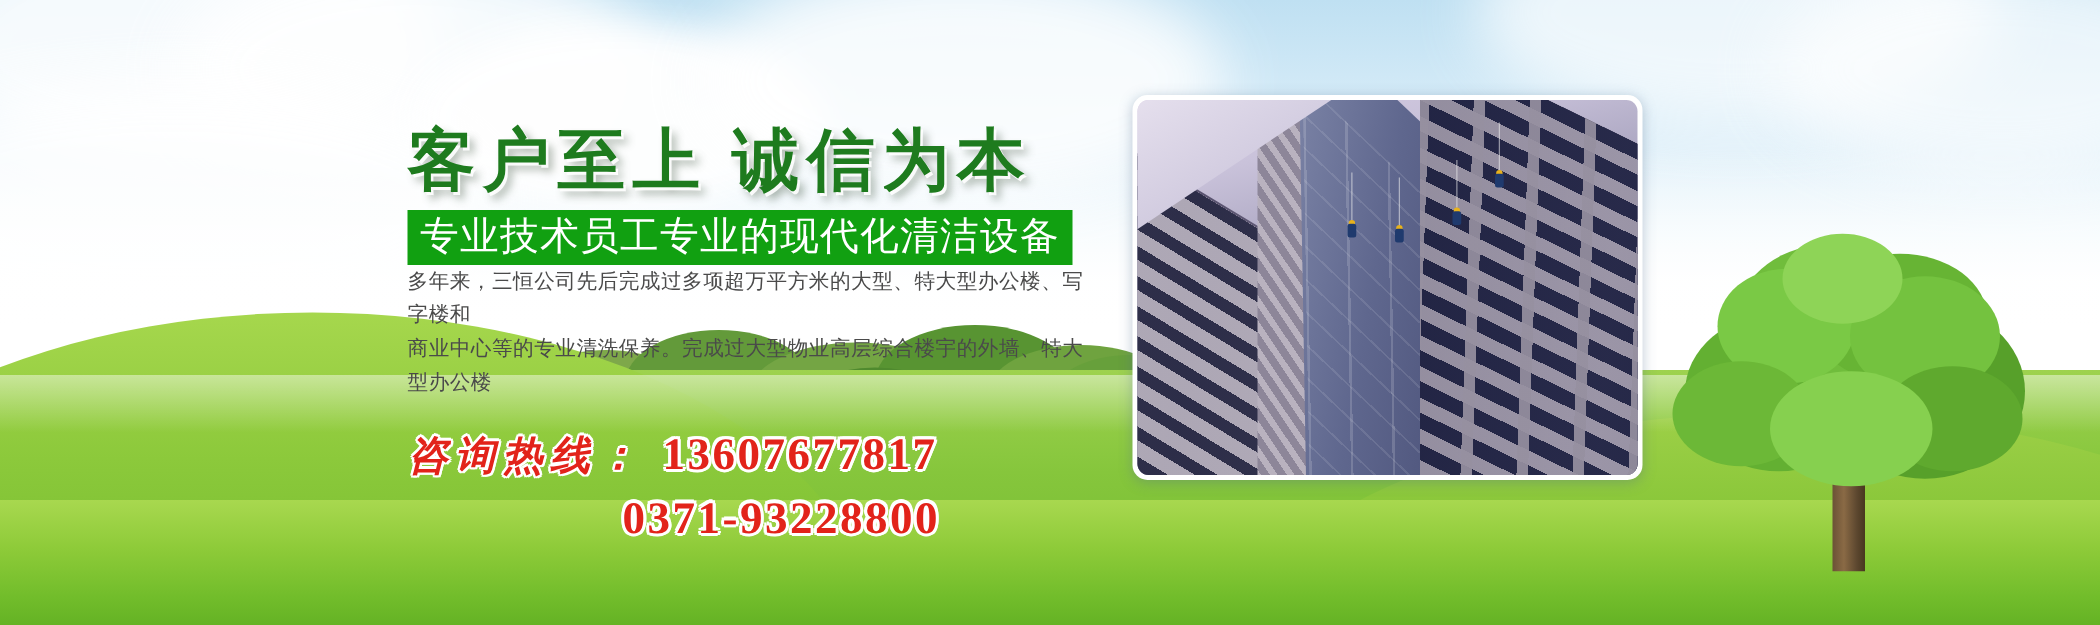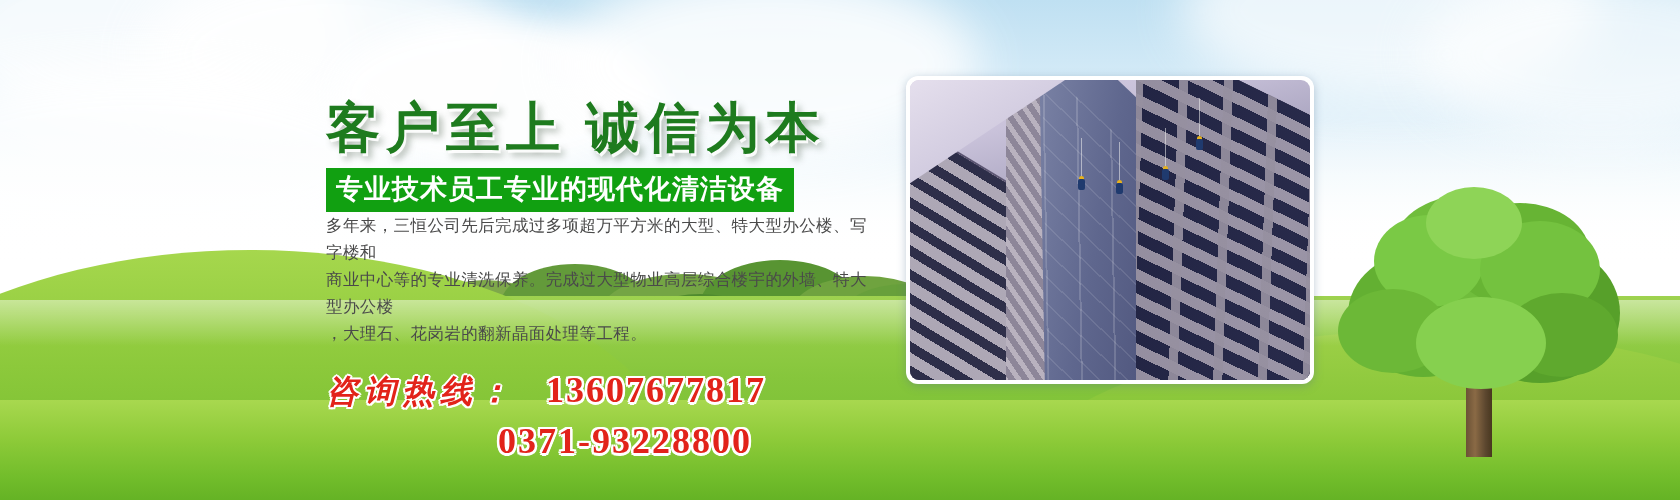--- a/index.html
+++ b/index.html
@@ -54,30 +54,30 @@
     font-size:54px;line-height:64px;font-weight:bold;letter-spacing:6px;
     color:#1e7b1e;
     text-shadow:2px 3px 0 rgba(255,255,255,.9), 5px 6px 7px rgba(70,90,70,.45);
     white-space:nowrap;
   }
   #subtitle-bar{
     margin-top:8px;background:#11a011;display:inline-block;
     padding:5px 10px 7px 10px;
   }
   #subtitle{
-    color:#ffffff;font-size:27px;line-height:32px;font-weight:bold;letter-spacing:1px;
+    color:#ffffff;font-size:31px;line-height:32px;font-weight:normal;letter-spacing:1px;
     font-family:"DejaVu Sans","Liberation Sans",sans-serif;white-space:nowrap;
   }
   #body-copy{
     color:#4a4a4a;font-size:16.5px;line-height:27px;
     letter-spacing:.4px;width:552px;
   }
   #body-copy p{margin:0;}
 
-  #hotline-row{margin-top:22px;display:flex;align-items:baseline;white-space:nowrap;gap:16px;}
+  #hotline-row{margin-top:22px;display:flex;align-items:baseline;white-space:nowrap;}
   #hotline-label{
     font-family:"Liberation Serif","DejaVu Serif",serif;
     font-style:italic;font-weight:bold;font-size:32px;letter-spacing:6px;
     color:#e2231a;
     text-shadow:-1.5px -1.5px 0 #fff,1.5px -1.5px 0 #fff,-1.5px 1.5px 0 #fff,1.5px 1.5px 0 #fff,
                  0 -2px 0 #fff,0 2px 0 #fff,-2px 0 0 #fff,2px 0 0 #fff;
   }
   #hotline-number{
     margin-left:14px;
     font-family:"Liberation Serif","DejaVu Serif",serif;
@@ -184,21 +184,20 @@
 
     <div id="headline" class="nosel">客户至上  诚信为本</div>
 
     <div id="subtitle-bar">
       <div id="subtitle" class="nosel">专业技术员工专业的现代化清洁设备</div>
     </div>
 
     <div id="body-copy">
       <p>多年来，三恒公司先后完成过多项超万平方米的大型、特大型办公楼、写字楼和</p>
       <p>商业中心等的专业清洗保养。完成过大型物业高层综合楼宇的外墙、特大型办公楼</p>
-      <p>，大理石、花岗岩的翻新晶面处理等工程。</p>
     </div>
 
     <div id="hotline-row">
       <span id="hotline-label" class="nosel">咨询热线：</span>
       <span id="hotline-number" class="nosel">13607677817</span>
     </div>
 
     <div id="hotline-alt" class="nosel">0371-93228800</div>
   </div>
 

